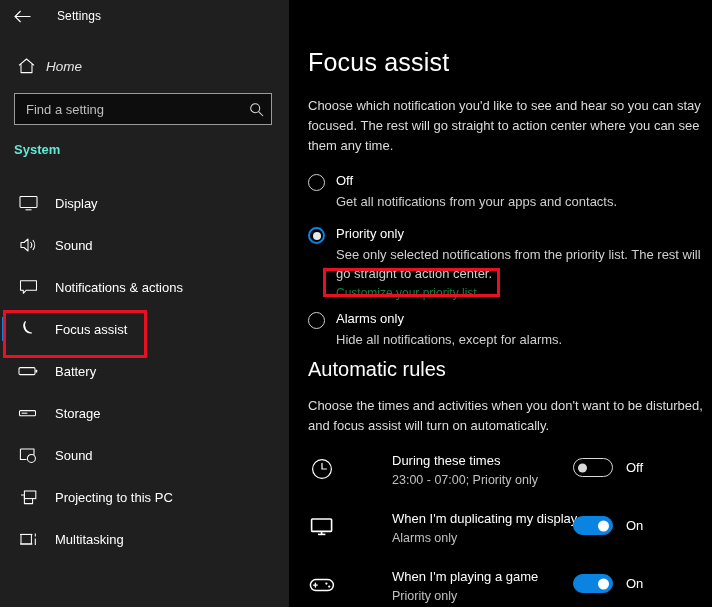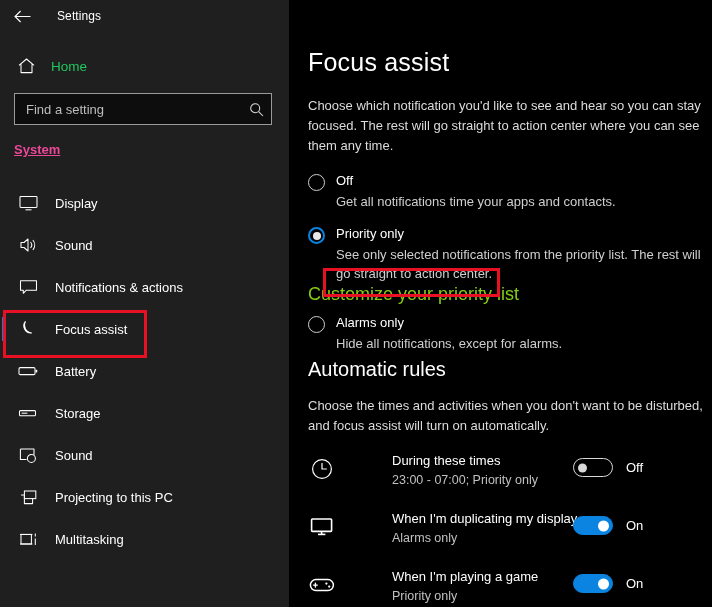--- a/index.html
+++ b/index.html
@@ -53,22 +53,22 @@
     width: 289px; height: 28px;
     display: flex; align-items: center;
   }
   .home-icon {
     width: 40px;
     display: flex; align-items: center; justify-content: center;
     margin-left: 6px;
   }
   .home-label {
     font-size: 13.5px;
-    color: #22c55e;
-    margin-left: 5px;
+    color: #e5e5e5;
+    font-style: italic;
   }
 
   .search-wrap {
     position: absolute;
     left: 14px; top: 93px;
     width: 258px; height: 32px;
     background: #0d0d0d;
     border: 1px solid #9a9a9a;
     box-sizing: border-box;
     display: flex;
@@ -88,22 +88,21 @@
   .search-icon {
     width: 30px;
     display: flex; align-items: center; justify-content: center;
   }
 
   .group-header {
     position: absolute;
     left: 14px; top: 142px;
     font-size: 13px;
     font-weight: bold;
-    color: #ec4899;
-    text-decoration: underline;
+    color: #5eead4;
   }
 
   .nav {
     position: absolute;
     left: 0; top: 182px;
     width: 289px;
   }
   .nav-item {
     position: relative;
     height: 42px;
@@ -196,23 +195,24 @@
   }
   .radio-sub {
     margin-left: 28px;
     margin-top: 2px;
     font-size: 13px;
     line-height: 19px;
     color: #cfcfcf;
     width: 376px;
   }
   .radio-link {
+    margin-left: 28px;
     margin-top: 1px;
-    font-size: 18px;
-    color: #84cc16;
+    font-size: 12px;
+    color: #15803d;
     display: inline-block;
     cursor: default;
   }
 
   .section-title {
     position: absolute;
     left: 19px; top: 358px;
     font-size: 20px;
     color: #ffffff;
   }
@@ -450,21 +450,21 @@
   <div class="main">
 
     <div class="page-title">Focus assist</div>
     <div class="page-desc">Choose which notification you'd like to see and hear so you can stay focused. The rest will go straight to action center where you can see them any time.</div>
 
     <div class="radio-group">
 
       <div class="radio-row">
         <span class="radio-mark"></span>
         <div class="radio-label">Off</div>
-        <div class="radio-sub">Get all notifications time your apps and contacts.</div>
+        <div class="radio-sub">Get all notifications from your apps and contacts.</div>
       </div>
 
       <div class="radio-row" style="margin-top:14px;">
         <span class="radio-mark on"></span>
         <div class="radio-label">Priority only</div>
         <div class="radio-sub">See only selected notifications from the priority list. The rest will go straight to action center.</div>
         <div class="radio-link">Customize your priority list</div>
       </div>
 
       <div class="radio-row" style="margin-top:9px;">

